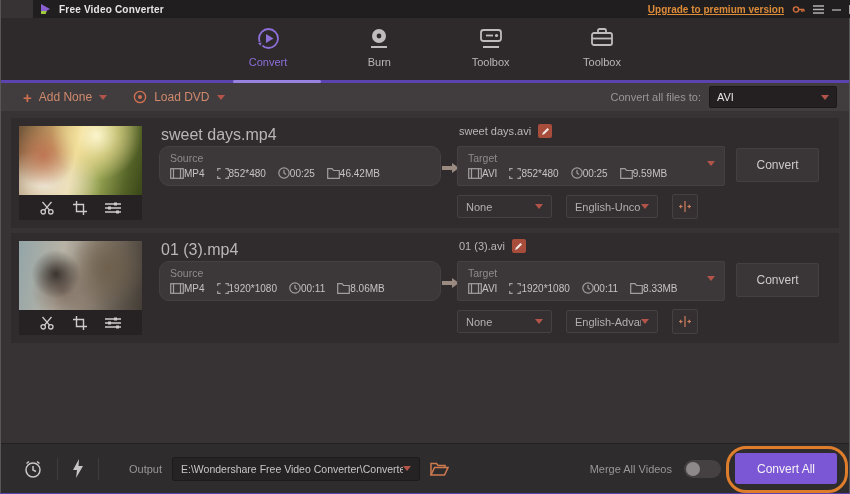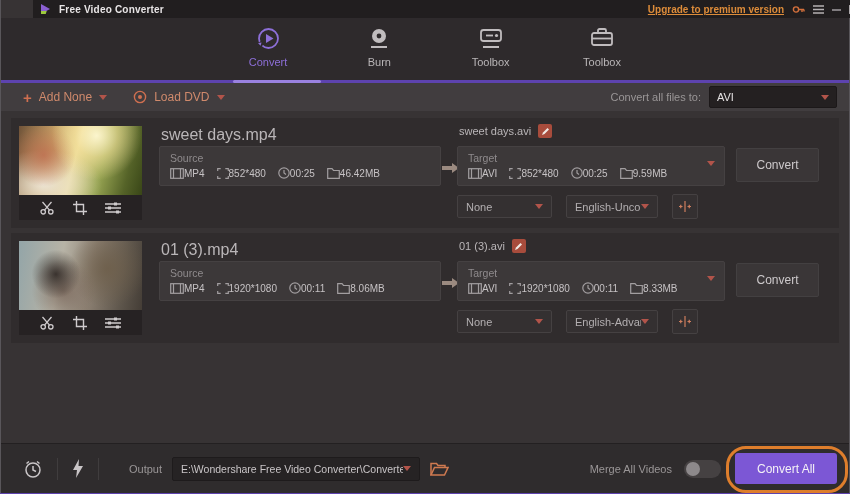--- a/index.html
+++ b/index.html
@@ -48,21 +48,21 @@
      linear-gradient(105deg,#6f5238 0%,#c5a266 26%,#e8d795 46%,#97a452 66%,#556328 86%,#394617 100%);}
   .thumb2{background:
      radial-gradient(circle at 30% 48%, rgba(40,33,30,.85), rgba(40,33,30,0) 26%),
      radial-gradient(circle at 36% 72%, rgba(120,100,88,.8), rgba(120,100,88,0) 34%),
      radial-gradient(circle at 72% 40%, rgba(110,95,75,.9), rgba(110,95,75,0) 40%),
      linear-gradient(100deg,#93a5a8 0%,#b7b3a6 34%,#8d8173 58%,#5d554b 84%,#443d36 100%);}
   .thumb-tools{height:25px;display:flex;align-items:center;justify-content:center;gap:18px;}
   .thumb-tools svg{cursor:pointer;}
   .file-name{position:absolute;left:150px;top:8px;color:#bab6b8;font-size:16px;}
   .info-box{position:absolute;top:28px;height:40px;background:#3c3839;border:1px solid #454142;border-radius:2px;box-sizing:border-box;}
-  .src-box{left:148px;width:282px;}
+  .src-box{left:148px;width:282px;border-radius:10px;}
   .tgt-box{left:446px;width:268px;}
   .info-label{position:absolute;left:10px;top:5px;color:#8f8b8d;font-size:10.5px;}
   .info-vals{position:absolute;left:10px;top:20px;display:flex;align-items:center;gap:0;color:#c6c2c4;font-size:10px;white-space:nowrap;}
   .info-vals .gap{width:12px;}
   .tgt-caret{position:absolute;right:9px;top:14px;}
   .flow-arrow{position:absolute;left:431px;top:44px;}
   .tgt-name-wrap{position:absolute;left:448px;top:6px;display:flex;align-items:center;gap:7px;}
   .tgt-name{color:#bab6b8;font-size:11px;}
   .edit-btn{width:14px;height:14px;background:#a84c3c;border-radius:2px;display:flex;align-items:center;justify-content:center;cursor:pointer;}
   .convert-btn{position:absolute;left:725px;top:30px;width:81px;height:32px;background:#3a3637;border:1px solid #434041;border-radius:2px;color:#cdc9cb;font-size:12px;display:flex;align-items:center;justify-content:center;cursor:pointer;}

